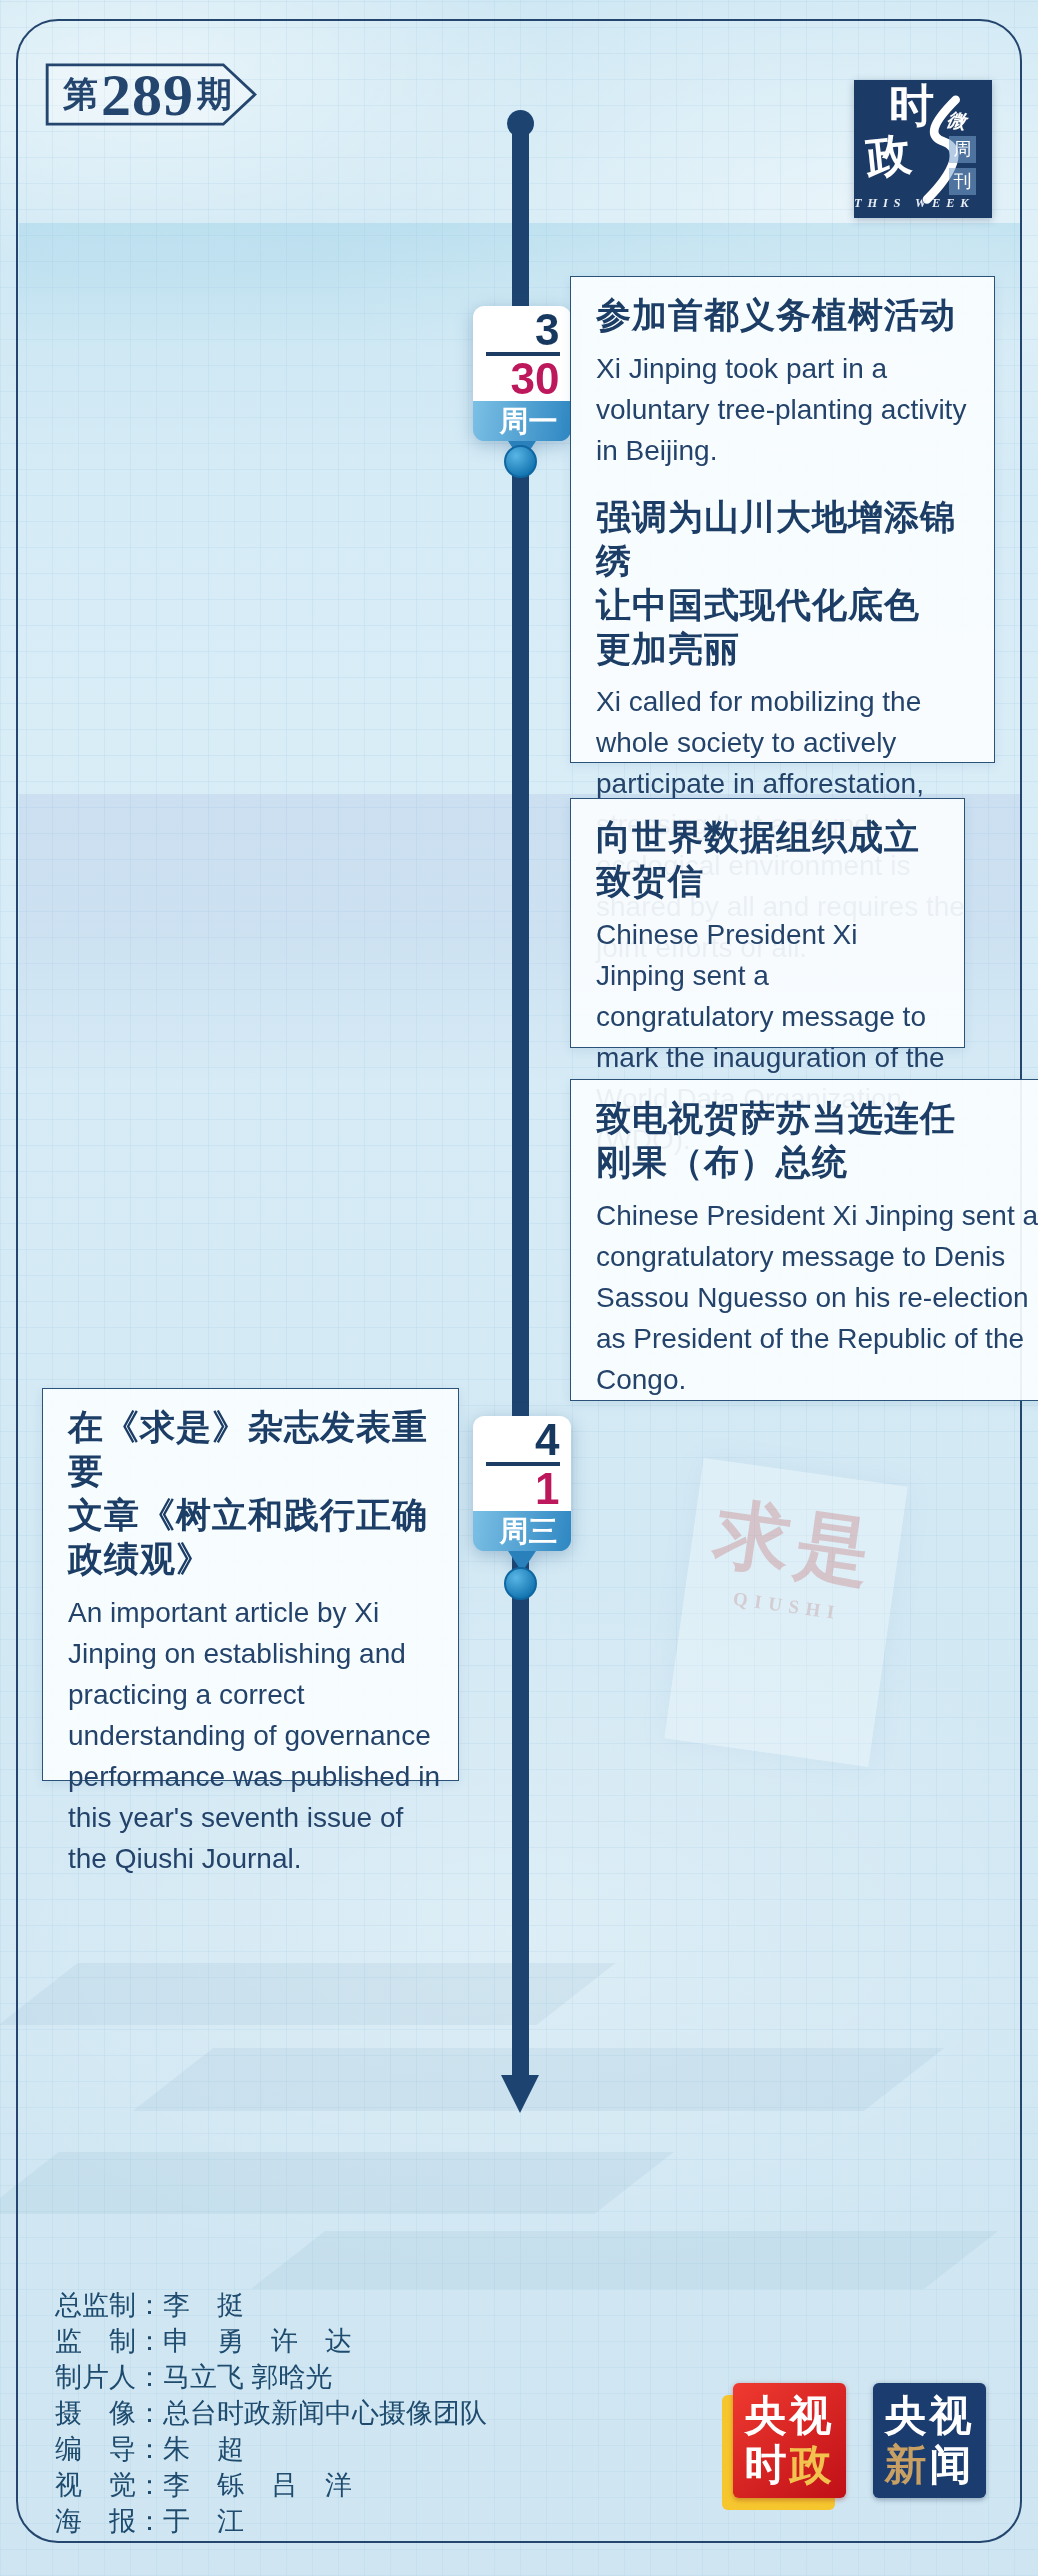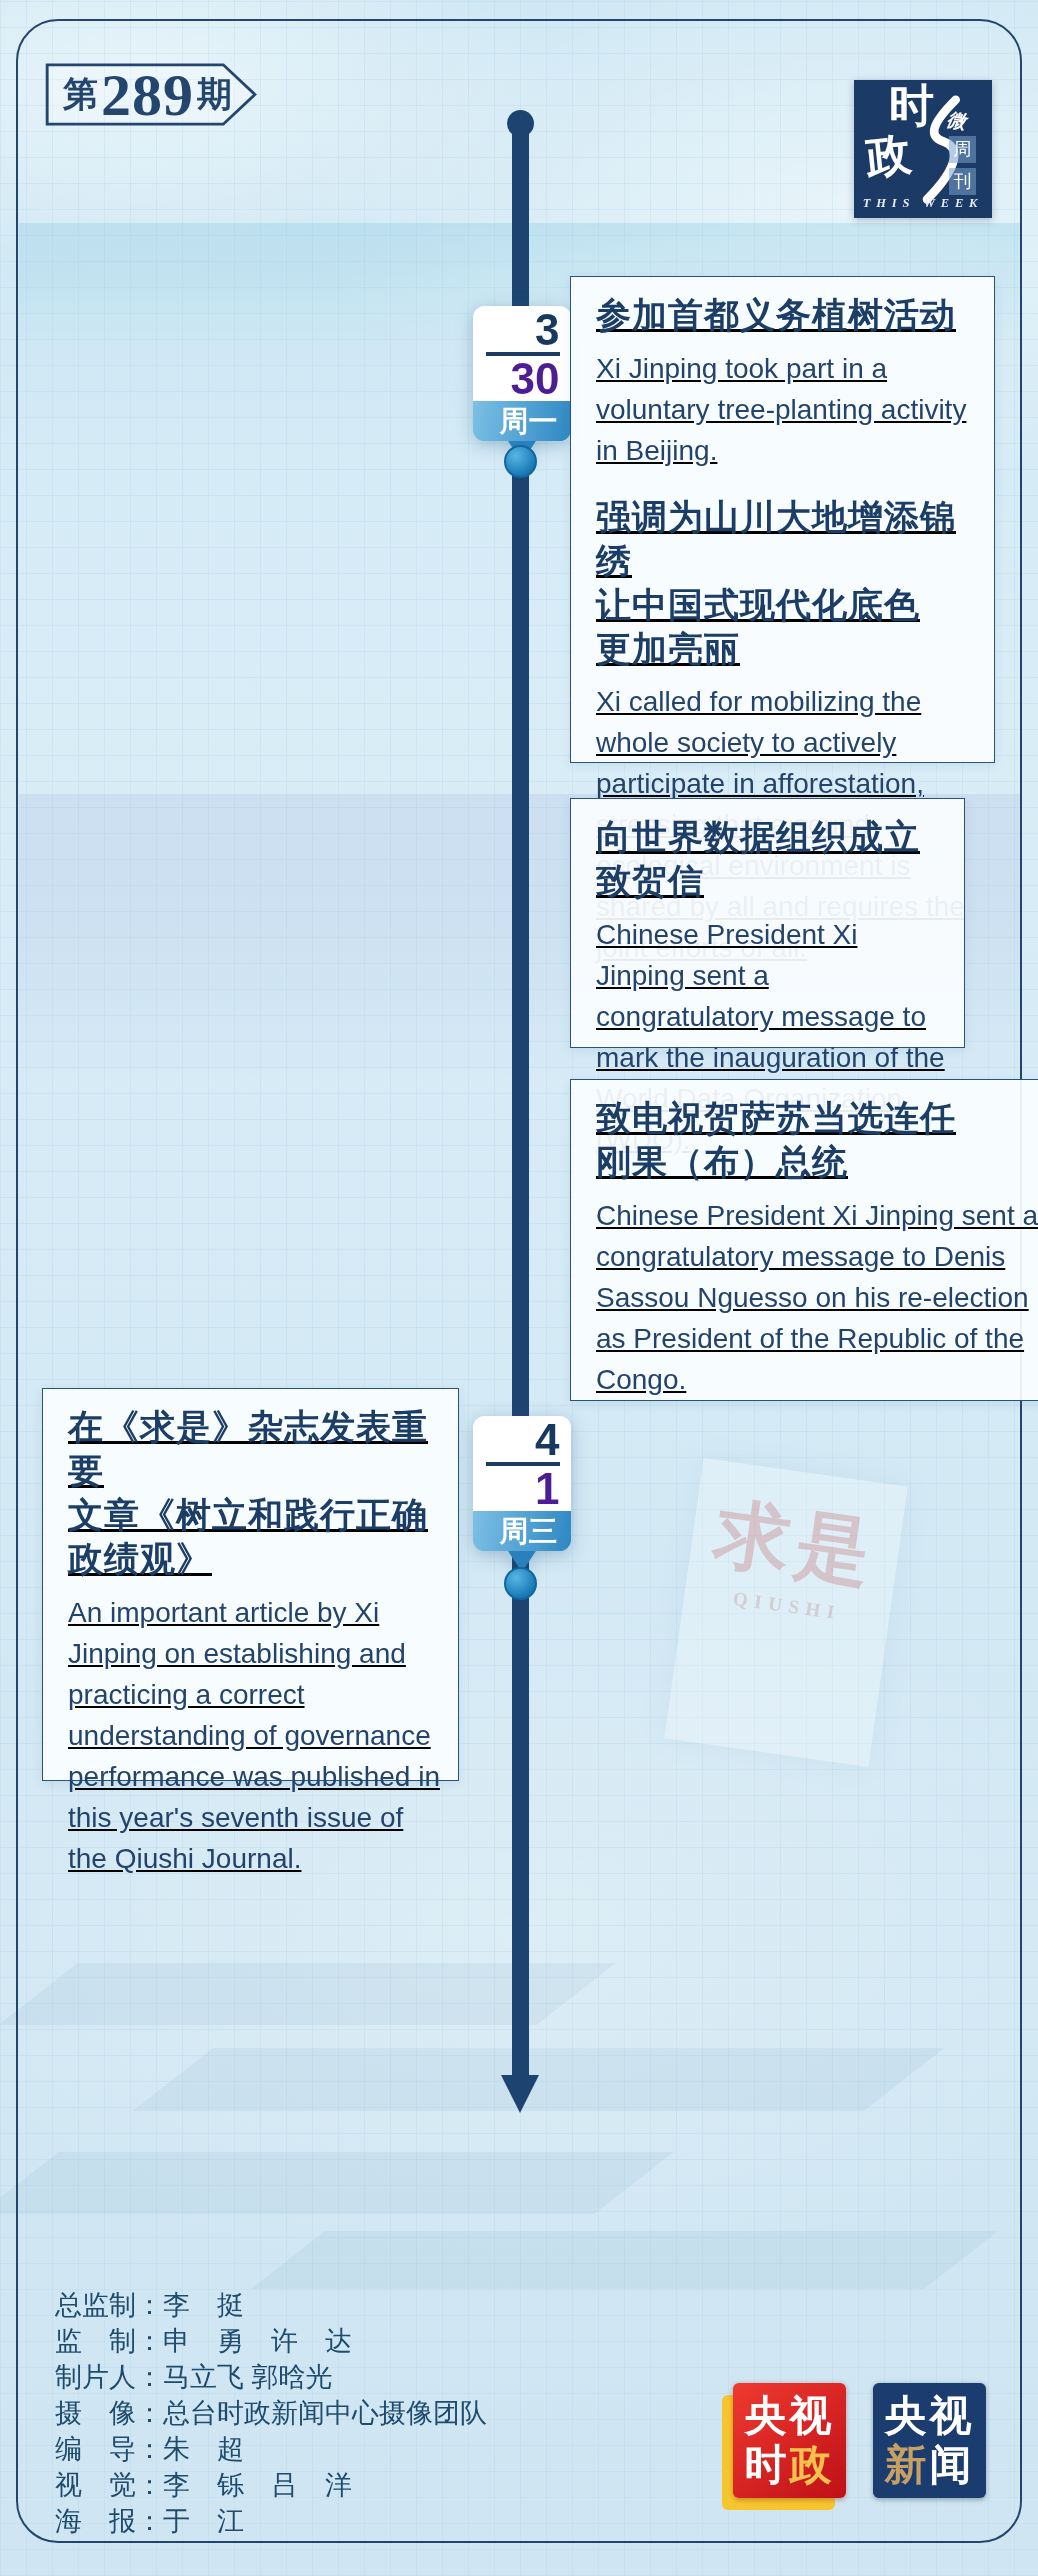--- a/index.html
+++ b/index.html
@@ -43,40 +43,40 @@
   
   .masthead{left:854px;top:80px;width:138px;height:138px;background:#1c3a66;box-shadow:0 1.9px 7.7px rgba(30,60,100,.3);}
   .mh-shi{position:absolute;left:35px;top:3.8px;font:700 45px/1 "Liberation Serif","DejaVu Serif",serif;color:#fff;}
   .mh-zheng{position:absolute;left:11.5px;top:54px;font:700 45px/1 "Liberation Serif","DejaVu Serif",serif;color:#fff;transform:rotate(-6deg);}
   .mh-swoosh{position:absolute;left:50px;top:13.5px;}
   .mh-wei{position:absolute;left:93px;top:31px;font:italic 700 19px/1 "Liberation Serif","DejaVu Serif",serif;color:#fff;transform:rotate(10deg);}
   .mh-zhou,.mh-kan{position:absolute;left:95px;width:27px;height:27px;background:rgba(122,162,206,.55);
     color:#fff;font:400 18px/27px "Liberation Sans",sans-serif;text-align:center;}
   .mh-zhou{top:56px;}
   .mh-kan{top:88px;}
-  .mh-tag{position:absolute;left:0;bottom:8.7px;width:100%;text-align:center;color:#e9eff8;
+  .mh-tag{position:absolute;left:0;bottom:8.7px;width:100%;text-align:left;color:#e9eff8;
     font:italic 700 12.5px/1 "Liberation Serif","DejaVu Serif",serif;letter-spacing:5.8px;}
   
   .tl-line{left:512px;top:123px;width:17.3px;height:1954px;background:#1d4470;}
   .tl-topdot{left:507px;top:110px;width:27px;height:27px;border-radius:50%;background:#1d4470;}
   .tl-arrow{left:501px;top:2075px;width:0;height:0;border-left:19px solid transparent;border-right:19px solid transparent;border-top:38px solid #1d4470;}
   
   .marker{left:473px;width:98px;filter:drop-shadow(0 4.8px 8.7px rgba(30,80,130,.30));}
   .m-white{background:#ffffff;border-radius:11.5px 11.5px 0 0;padding:4.8px 11.5px 2.9px;box-sizing:border-box;}
   .m-month{font:700 44px/38px "Liberation Sans",sans-serif;color:#17395f;text-align:right;}
   .m-bar{height:4.8px;background:#1c3c64;margin:2.9px 0 2.9px 1.9px;}
-  .m-day{font:700 44px/39px "Liberation Sans",sans-serif;color:#4c1d95;text-align:right;}
+  .m-day{font:700 44px/39px "Liberation Sans",sans-serif;color:#be185d;text-align:right;}
   .m-band{height:40px;border-radius:0 0 11.5px 11.5px;background:linear-gradient(100deg,#7cc0e5,#2e87c2);
     color:#fff;font:700 29px/40px "Liberation Sans",sans-serif;text-align:right;padding-right:13.5px;box-sizing:border-box;padding-left:8px;}
   .m-pointer{width:0;height:0;margin:0 auto;border-left:14.4px solid transparent;border-right:14.4px solid transparent;border-top:21px solid #2a80bb;}
   .m-dot{width:33px;height:33px;border-radius:50%;left:504px;box-sizing:border-box;
     background:radial-gradient(circle at 35% 30%,#59b5e5,#1576b1 75%);border:2.9px solid #0f66a0;}
   
   .card{background:rgba(250,253,255,.93);border:1.9px solid #2b5379;box-sizing:border-box;
-    padding:17.3px 13.5px 17.3px 25px;box-shadow:0 2.9px 9.6px rgba(60,110,160,.12);text-decoration:underline;}
+    padding:17.3px 13.5px 17.3px 25px;box-shadow:0 2.9px 9.6px rgba(60,110,160,.12);}
   .card h2{margin:0 0 9.6px;font:700 35px/44px "Liberation Serif","DejaVu Serif",serif;
     color:#1c3e66;white-space:pre-line;letter-spacing:1px;}
   .card p{margin:0 0 25px;font:400 28px/41px "Liberation Sans","DejaVu Sans",sans-serif;color:#24436a;}
   .card p:last-child{margin-bottom:0;}
   #card-1{left:570px;top:276px;width:425px;height:487px;}
   #card-2{left:570px;top:798px;width:395px;height:250px;}
   #card-3{left:570px;top:1079px;width:495px;height:322px;}
   #card-4{left:42px;top:1388px;width:417px;height:393px;}
   
   .credits{left:55px;top:2287px;font:400 27px/36px "Liberation Sans",sans-serif;color:#1e4b6e;}

